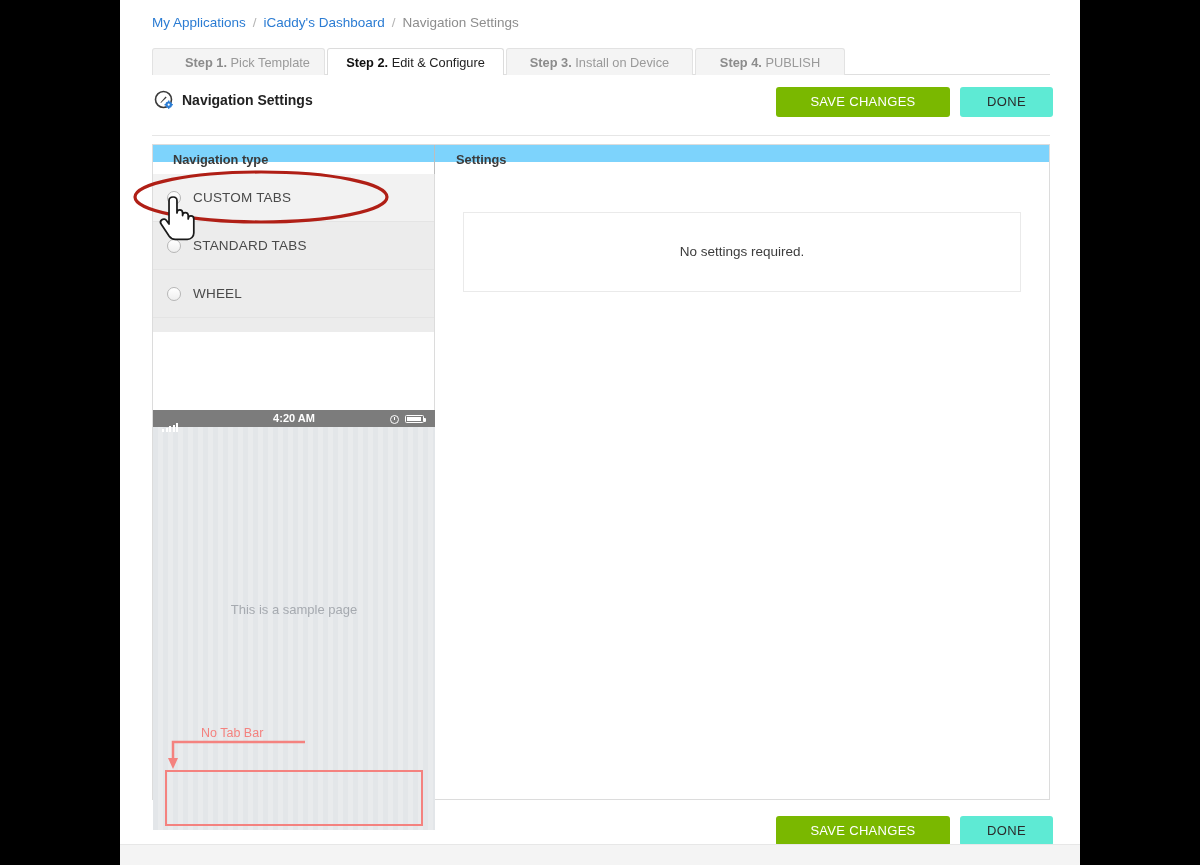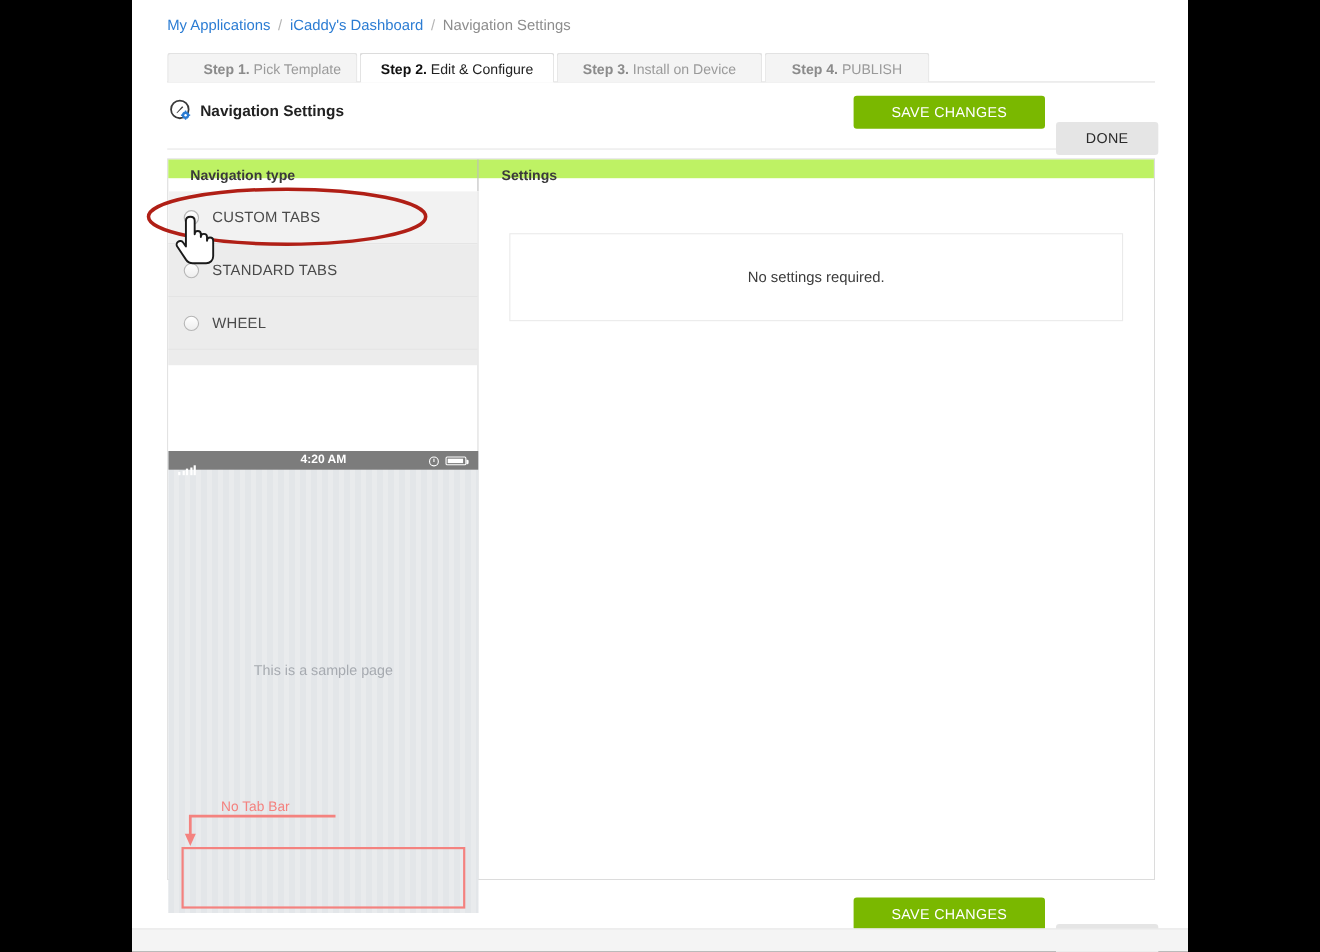--- a/index.html
+++ b/index.html
@@ -77,35 +77,35 @@
   }
   .btn {
     position: absolute; top: 3px;
     height: 30px; line-height: 30px;
     font-size: 13px; letter-spacing: 0.3px;
     text-align: center; border-radius: 3px;
     border: none; cursor: pointer;
     font-family: "Liberation Sans", sans-serif;
   }
   .btn-save { background: #7ab800; color: #ffffff; width: 174px; }
-  .btn-done { background: #e5e5e5; color: #2b2b2b; width: 93px; margin-top: 24px; }
+  .btn-done { background: #5eead4; color: #2b2b2b; width: 93px; }
   .headrow .btn-save { left: 624px; }
   .headrow .btn-done { left: 808px; }
 
   
   .panel {
     position: absolute; left: 32px; top: 144px;
     width: 898px; height: 656px;
     border: 1px solid #dcdcdc;
     background: #ffffff;
   }
   .panel-head {
     position: absolute; left: 0; top: 0;
     width: 100%; height: 17px;
-    background: #bef264;
+    background: #7dd3fc;
   }
   .panel-head .cell {
     position: absolute; top: 0; height: 29px; line-height: 29px;
     font-size: 12.8px; font-weight: bold; color: #3a3a3a;
   }
   .ph-left  { left: 20px; }
   .ph-right { left: 303px; }
   .head-div {
     position: absolute; left: 281px; top: 0; width: 1px; height: 29px;
     background: #bdbdbd;

